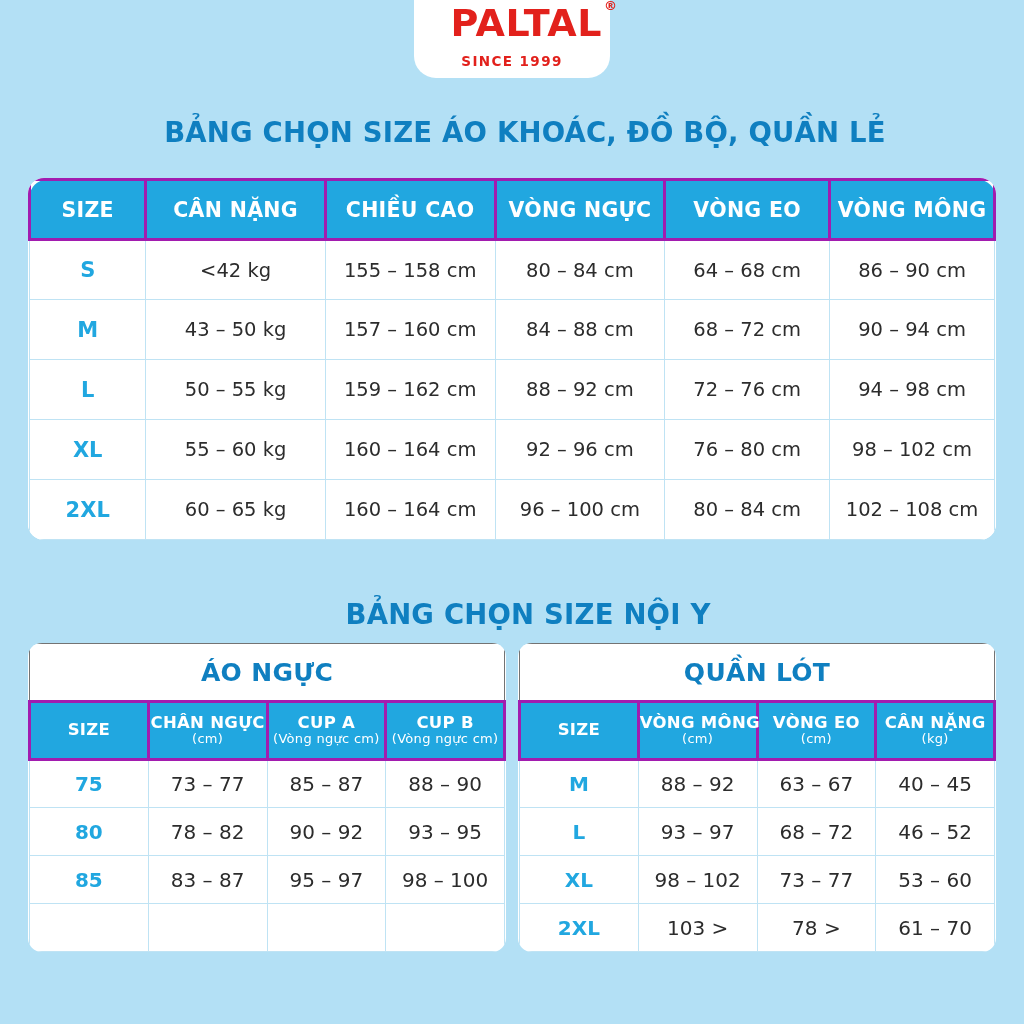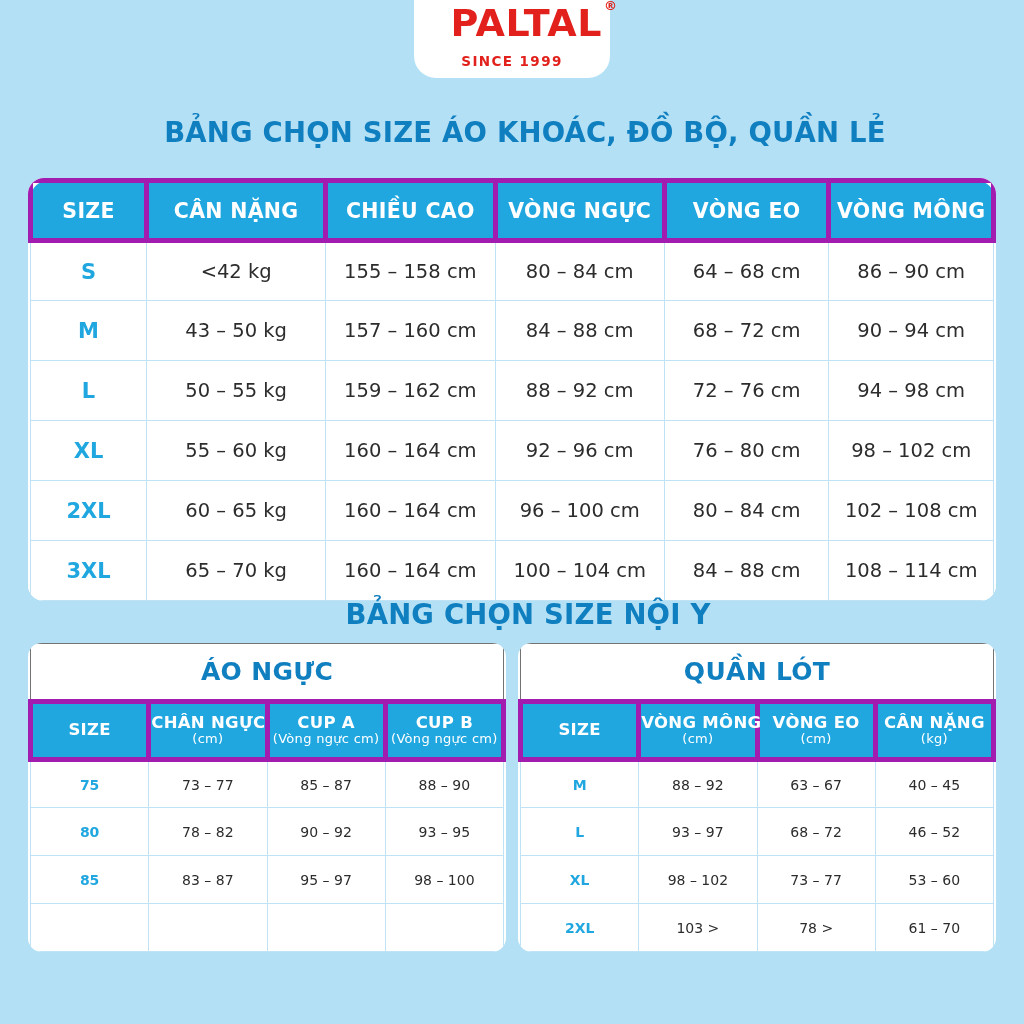--- a/index.html
+++ b/index.html
@@ -82,21 +82,21 @@
     font-family: "DejaVu Sans", sans-serif;
     padding: 0;
     height: 60px;
     white-space: nowrap;
   }
   thead th {
     background: #21a7e0;
     color: #ffffff;
     font-weight: bold;
     font-size: 20.5px;
-    border: 5px solid #a21caf;
+    border: 3px solid #a21caf;
     letter-spacing: 0.3px;
   }
   .sizecell {
     color: #21a7e0;
     font-weight: bold;
     font-size: 21px;
   }
 
   
   #table1-wrap {
@@ -140,21 +140,21 @@
     height: 52px;
     border: 1px solid #737373;
     font-family: "DejaVu Sans", sans-serif;
     letter-spacing: 0.3px;
   }
   .small-head {
     line-height: 1.12;
   }
   .small-head .l1 { font-size: 16.5px; font-weight: bold; display: block; }
   .small-head .l2 { font-size: 13px; font-weight: normal; display: block; }
-  #table2-wrap td, #table3-wrap td { height: 48px; font-size: 14px; }
+  #table2-wrap td, #table3-wrap td { height: 48px; font-size: 20px; }
   #table2-wrap thead th, #table3-wrap thead th { height: 58px; }
 </style>
 </head>
 <body>
 
 <div class="logo-wrap">
   <div class="logo-main">
     <span>PALTAL</span><span class="logo-reg">®</span>
   </div>
   <div class="logo-sub">SINCE 1999</div>
@@ -208,28 +208,20 @@
         <td>98 – 102 cm</td>
       </tr>
       <tr>
         <td class="sizecell">2XL</td>
         <td>60 – 65 kg</td>
         <td>160 – 164 cm</td>
         <td>96 – 100 cm</td>
         <td>80 – 84 cm</td>
         <td>102 – 108 cm</td>
       </tr>
-      <tr>
-        <td class="sizecell">3XL</td>
-        <td>65 – 70 kg</td>
-        <td>160 – 164 cm</td>
-        <td>100 – 104 cm</td>
-        <td>84 – 88 cm</td>
-        <td>108 – 114 cm</td>
-      </tr>
     </tbody>
   </table>
 </div>
 
 <div class="title" id="title-sub">BẢNG CHỌN SIZE NỘI Y</div>
 
 <div id="table2-wrap">
   <table>
     <thead>
       <tr>

